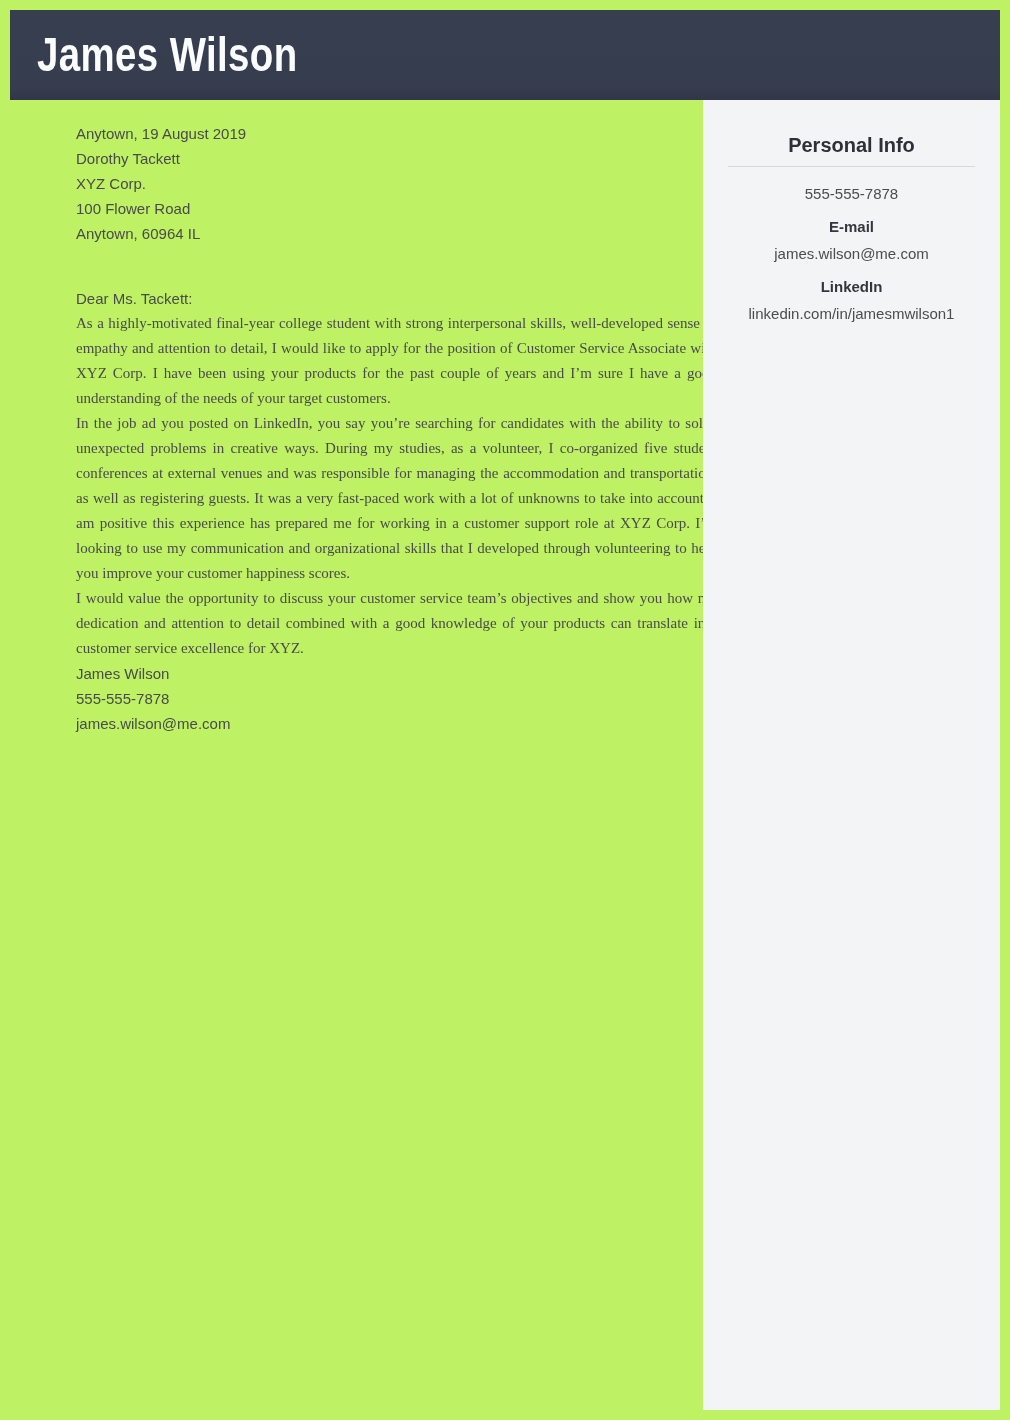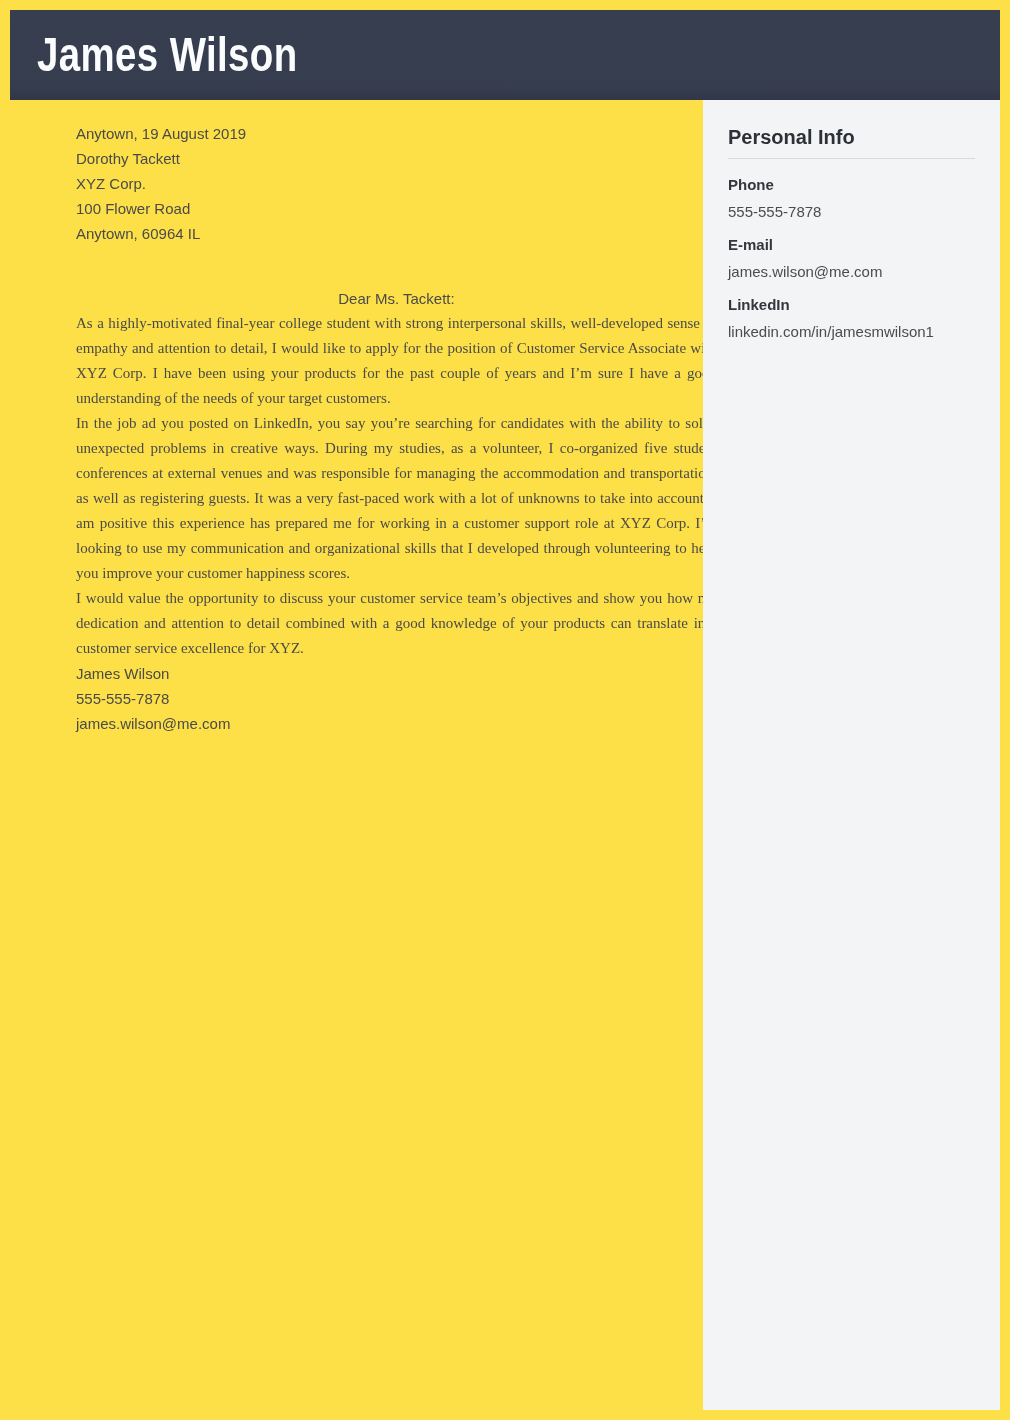--- a/index.html
+++ b/index.html
@@ -3,21 +3,21 @@
 <meta charset="utf-8">
 <style>
   * { box-sizing: border-box; }
   html, body { margin: 0; padding: 0; background: #ffffff; }
   body {
     font-family: "Liberation Sans", sans-serif;
     width: 1010px; height: 1420px;
     position: relative;
     color: #484848;
   }
-  .page { position: absolute; inset: 0; background: #fde047; }
+  .page { position: absolute; inset: 0; background: #bef264; }
 
   
   .header {
     position: absolute;
     left: 10px; top: 10px; width: 990px; height: 90px;
     background: linear-gradient(#373e50 0%, #363d4f 86%, #313749 100%);
     display: flex; align-items: center;
     padding-left: 27px;
     overflow: hidden;
   }
@@ -35,32 +35,33 @@
 
   
   .letter {
     position: absolute;
     left: 36px; top: 121px; width: 641px;
     font-size: 15px; line-height: 25px; color: #4a4a4a; margin-left: 40px;
   }
   .letter p { margin: 0; }
   .date-line   { margin-bottom: 40px; }
   .recipient   { margin-bottom: 40px; }
-  .salutation  { margin-bottom: 25px; text-align: center; }
+  .salutation  { margin-bottom: 25px; }
   .para        { margin-bottom: 25px; text-align: justify; font-family: Liberation Serif, serif; }
   .closing     { margin-bottom: 50px; }
   .sig-name    { margin-bottom: 25px; }
   .sig-contact p { margin: 0; }
 
   
   .sidebar {
     position: absolute;
     left: 703px; top: 100px; width: 297px; height: 1310px;
     background: #f3f4f5;
-    padding: 26px 25px 0 25px;
+    padding: 34px 25px 0 25px;
+    text-align: center;
   }
   .sidebar h2 {
     margin: 0 0 14px 0;
     padding-bottom: 9px;
     font-size: 20px;
     font-weight: bold;
     color: #2d3037;
     border-bottom: 1px solid #d8d9db;
   }
   .info-item { margin-bottom: 9px; }
@@ -108,21 +109,20 @@
     <div class="sig-contact">
       <p>555-555-7878</p>
       <p>james.wilson@me.com</p>
     </div>
   </main>
 
   <aside class="sidebar">
     <h2>Personal Info</h2>
 
     <div class="info-item">
-      <div class="info-label">Phone</div>
       <div class="info-value">555-555-7878</div>
     </div>
 
     <div class="info-item">
       <div class="info-label">E-mail</div>
       <div class="info-value">james.wilson@me.com</div>
     </div>
 
     <div class="info-item">
       <div class="info-label">LinkedIn</div>

